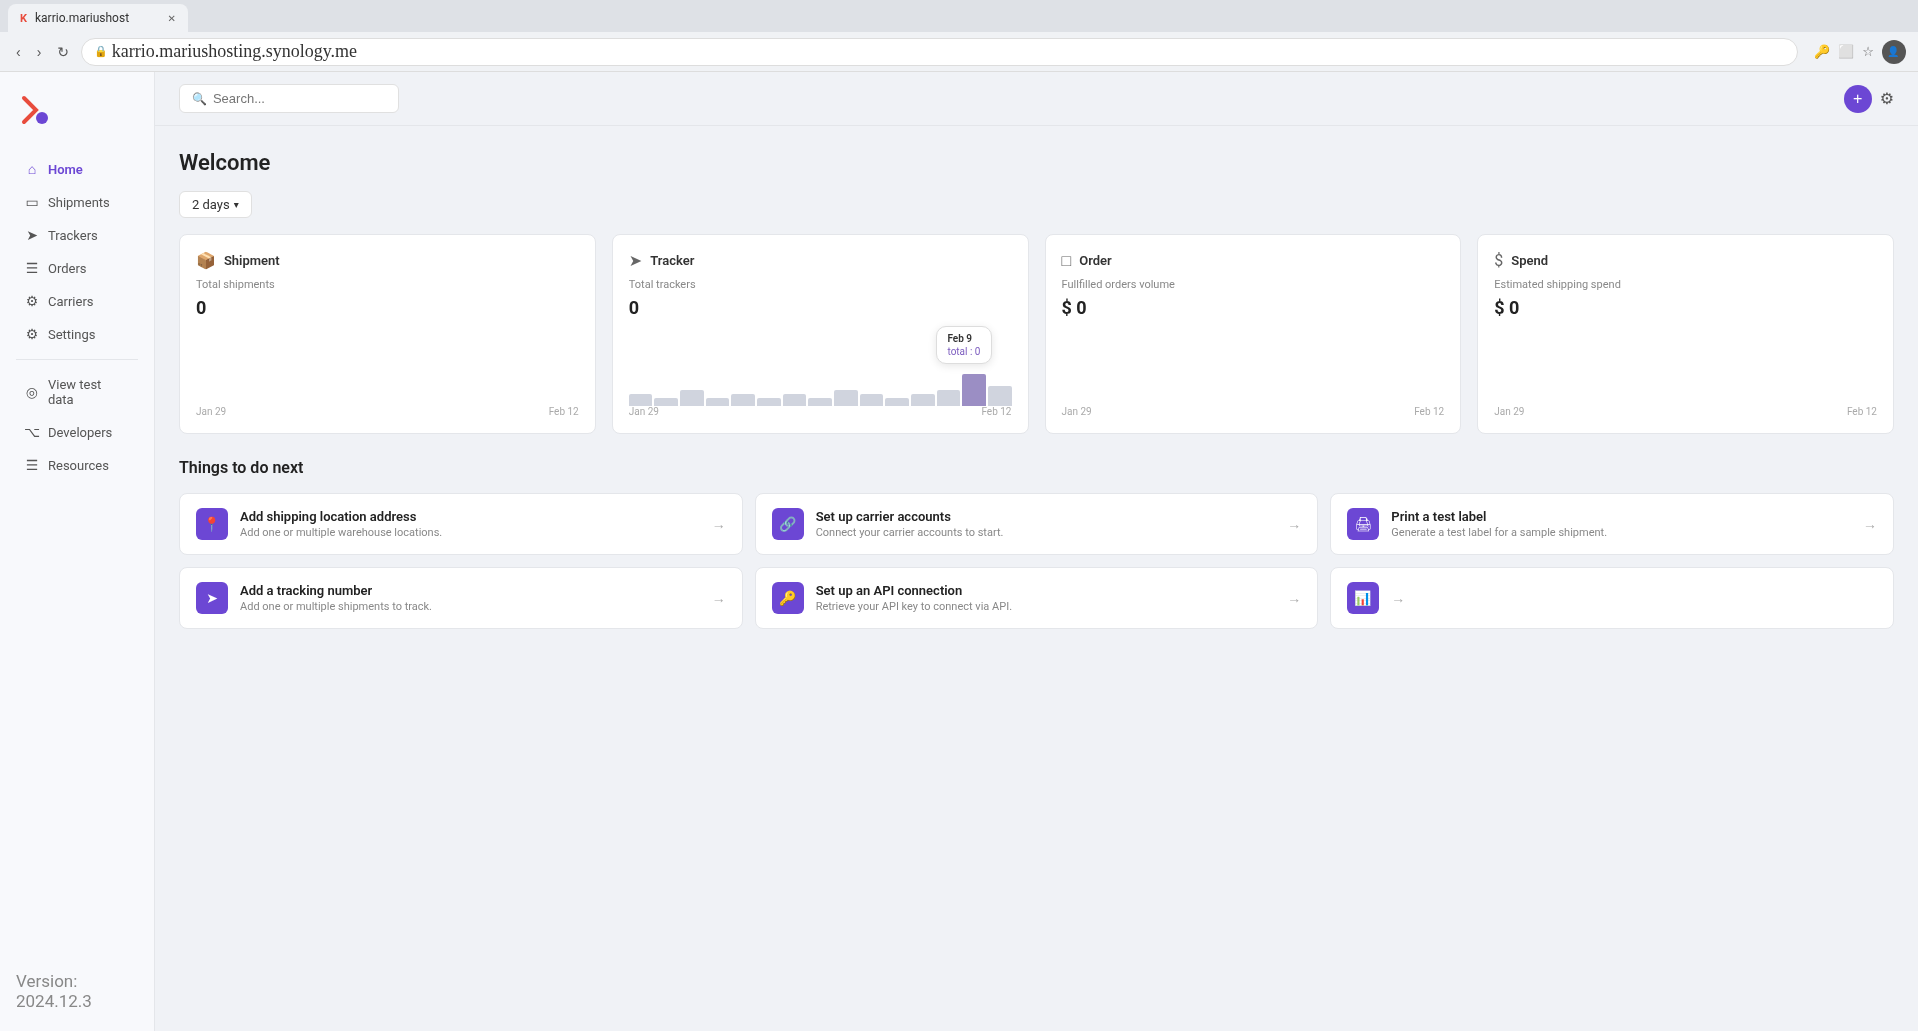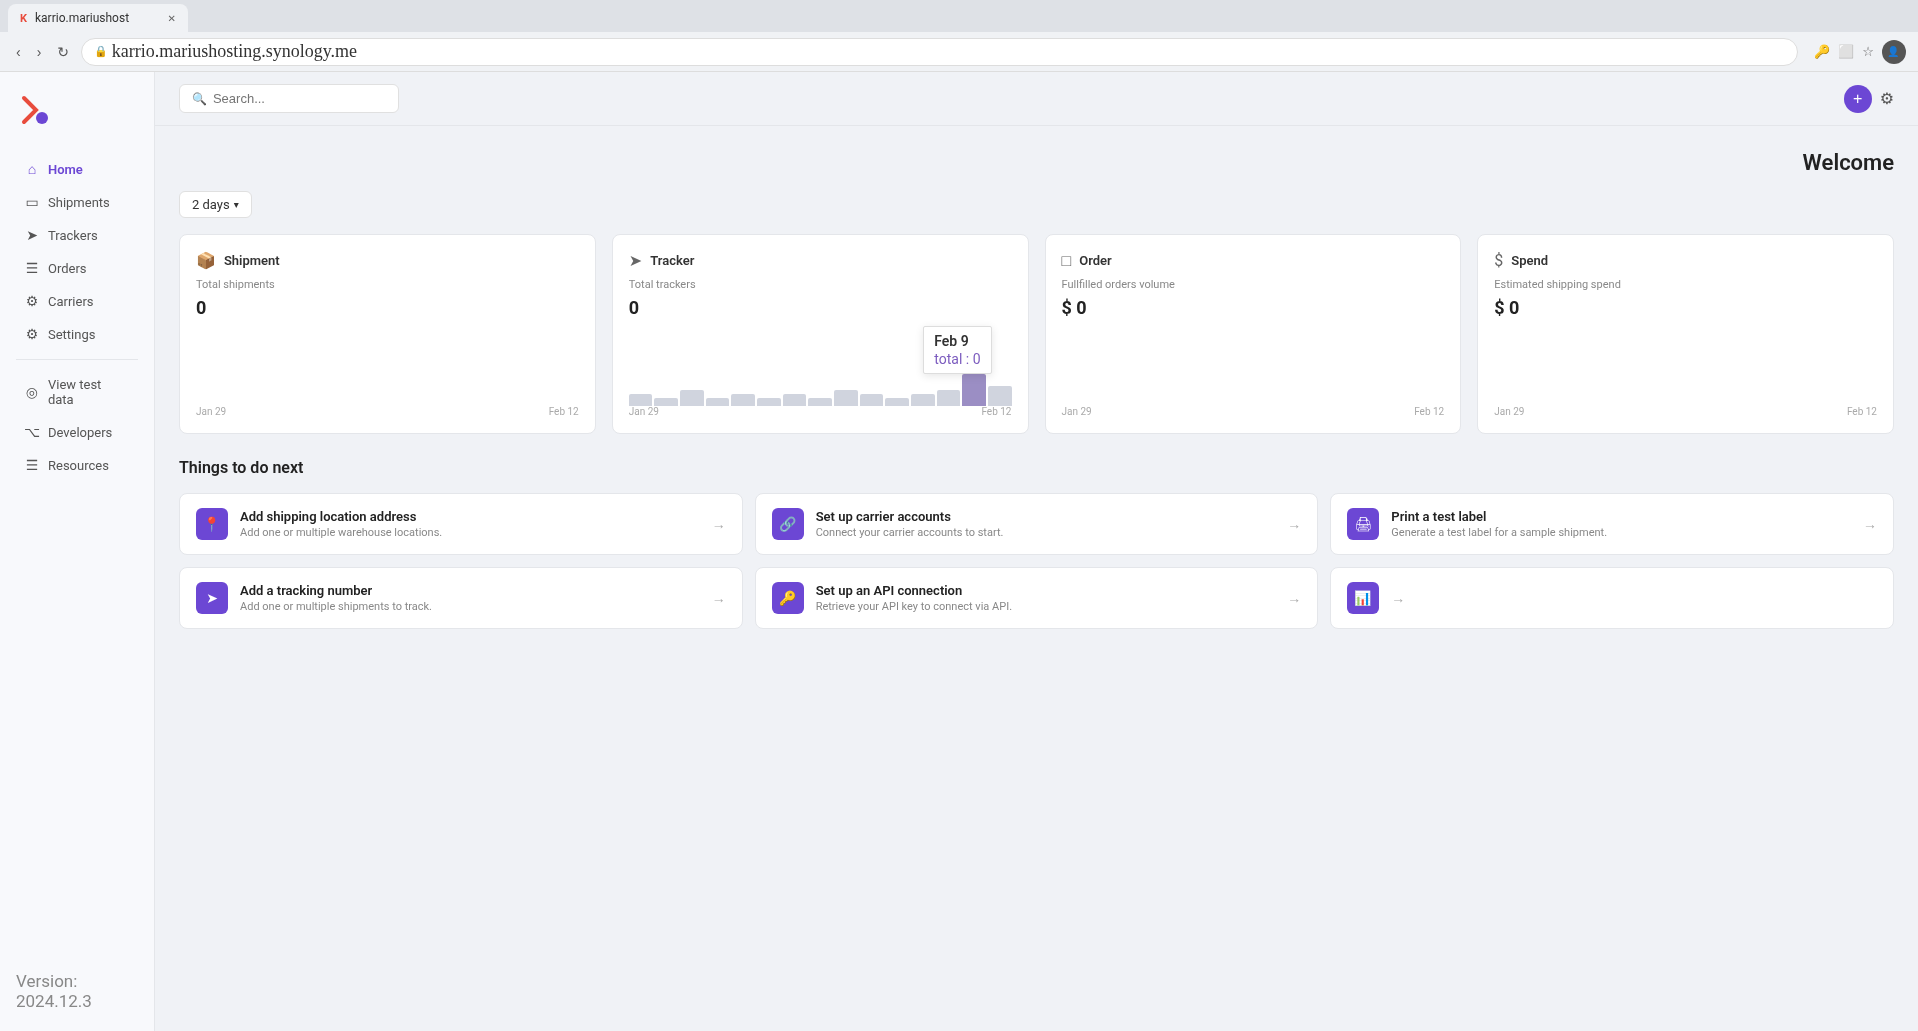--- a/index.html
+++ b/index.html
@@ -31,41 +31,41 @@
     .main-content { flex: 1; overflow-y: auto; padding: 0; }
     .top-bar { display: flex; align-items: center; padding: 12px 24px; background: #f0f2f6; border-bottom: 1px solid #e4e6ea; gap: 12px; }
     .search-box { display: flex; align-items: center; gap: 6px; background: white; border: 1px solid #e0e0e0; border-radius: 6px; padding: 6px 12px; flex: 0 0 220px; }
     .search-box input { border: none; outline: none; font-size: 13px; color: #555; background: transparent; width: 100%; }
     .top-bar-spacer { flex: 1; }
     .top-bar-actions { display: flex; align-items: center; gap: 8px; }
     .add-btn { width: 28px; height: 28px; border-radius: 50%; background: #6c47d4; border: none; color: white; font-size: 16px; cursor: pointer; display: flex; align-items: center; justify-content: center; }
     .settings-btn { background: none; border: none; font-size: 16px; color: #555; cursor: pointer; }
 
     .content-area { padding: 24px; }
-    .page-title { font-size: 22px; font-weight: 600; color: #222; margin-bottom: 16px; text-align: right; }
+    .page-title { font-size: 22px; font-weight: 600; color: #222; margin-bottom: 16px; }
 
     
     .date-filter { display: flex; align-items: center; gap: 4px; background: white; border: 1px solid #e0e0e0; border-radius: 6px; padding: 5px 12px; font-size: 13px; color: #333; cursor: pointer; margin-bottom: 16px; width: fit-content; }
 
     
     .stats-grid { display: grid; grid-template-columns: repeat(4, 1fr); gap: 16px; margin-bottom: 24px; }
     .stat-card { background: white; border: 1px solid #e4e6ea; border-radius: 8px; padding: 16px; min-height: 200px; display: flex; flex-direction: column; }
     .stat-card-header { display: flex; align-items: center; gap: 8px; margin-bottom: 8px; }
     .stat-card-icon { font-size: 16px; color: #666; }
     .stat-card-title { font-size: 13px; font-weight: 600; color: #333; }
     .stat-card-label { font-size: 11px; color: #888; margin-bottom: 6px; }
     .stat-card-value { font-size: 18px; font-weight: 700; color: #222; margin-bottom: 8px; }
     .chart-area { flex: 1; position: relative; display: flex; align-items: flex-end; }
     .chart-dates { display: flex; justify-content: space-between; font-size: 10px; color: #aaa; }
 
     
     .bar-chart { width: 100%; height: 80px; display: flex; align-items: flex-end; gap: 2px; position: relative; }
     .bar { background: #d0d4de; width: 100%; border-radius: 2px 2px 0 0; }
     .bar.highlight { background: #9b8ec4; }
-    .tooltip-box { position: absolute; background: white; border: 1px solid #ddd; border-radius: 2px; padding: 6px 10px; font-size: 14px; color: #333; box-shadow: 0 2px 8px rgba(0,0,0,0.1); top: 0; right: 20px; white-space: nowrap; }
+    .tooltip-box { position: absolute; background: white; border: 1px solid #ddd; border-radius: 10px; padding: 6px 10px; font-size: 10px; color: #333; box-shadow: 0 2px 8px rgba(0,0,0,0.1); top: 0; right: 20px; white-space: nowrap; }
     .tooltip-date { font-weight: 600; margin-bottom: 2px; }
     .tooltip-val { color: #7c5cbf; }
 
     
     .section-title { font-size: 16px; font-weight: 600; color: #222; margin-bottom: 16px; }
     .todo-grid { display: grid; grid-template-columns: repeat(3, 1fr); gap: 12px; }
     .todo-card { background: white; border: 1px solid #e4e6ea; border-radius: 8px; padding: 14px 16px; display: flex; align-items: center; gap: 12px; cursor: pointer; transition: box-shadow 0.2s; }
     .todo-icon-wrap { width: 32px; height: 32px; border-radius: 6px; background: #6c47d4; display: flex; align-items: center; justify-content: center; color: white; font-size: 14px; flex-shrink: 0; }
     .todo-text { flex: 1; }
     .todo-title { font-size: 13px; font-weight: 600; color: #222; margin-bottom: 2px; }

